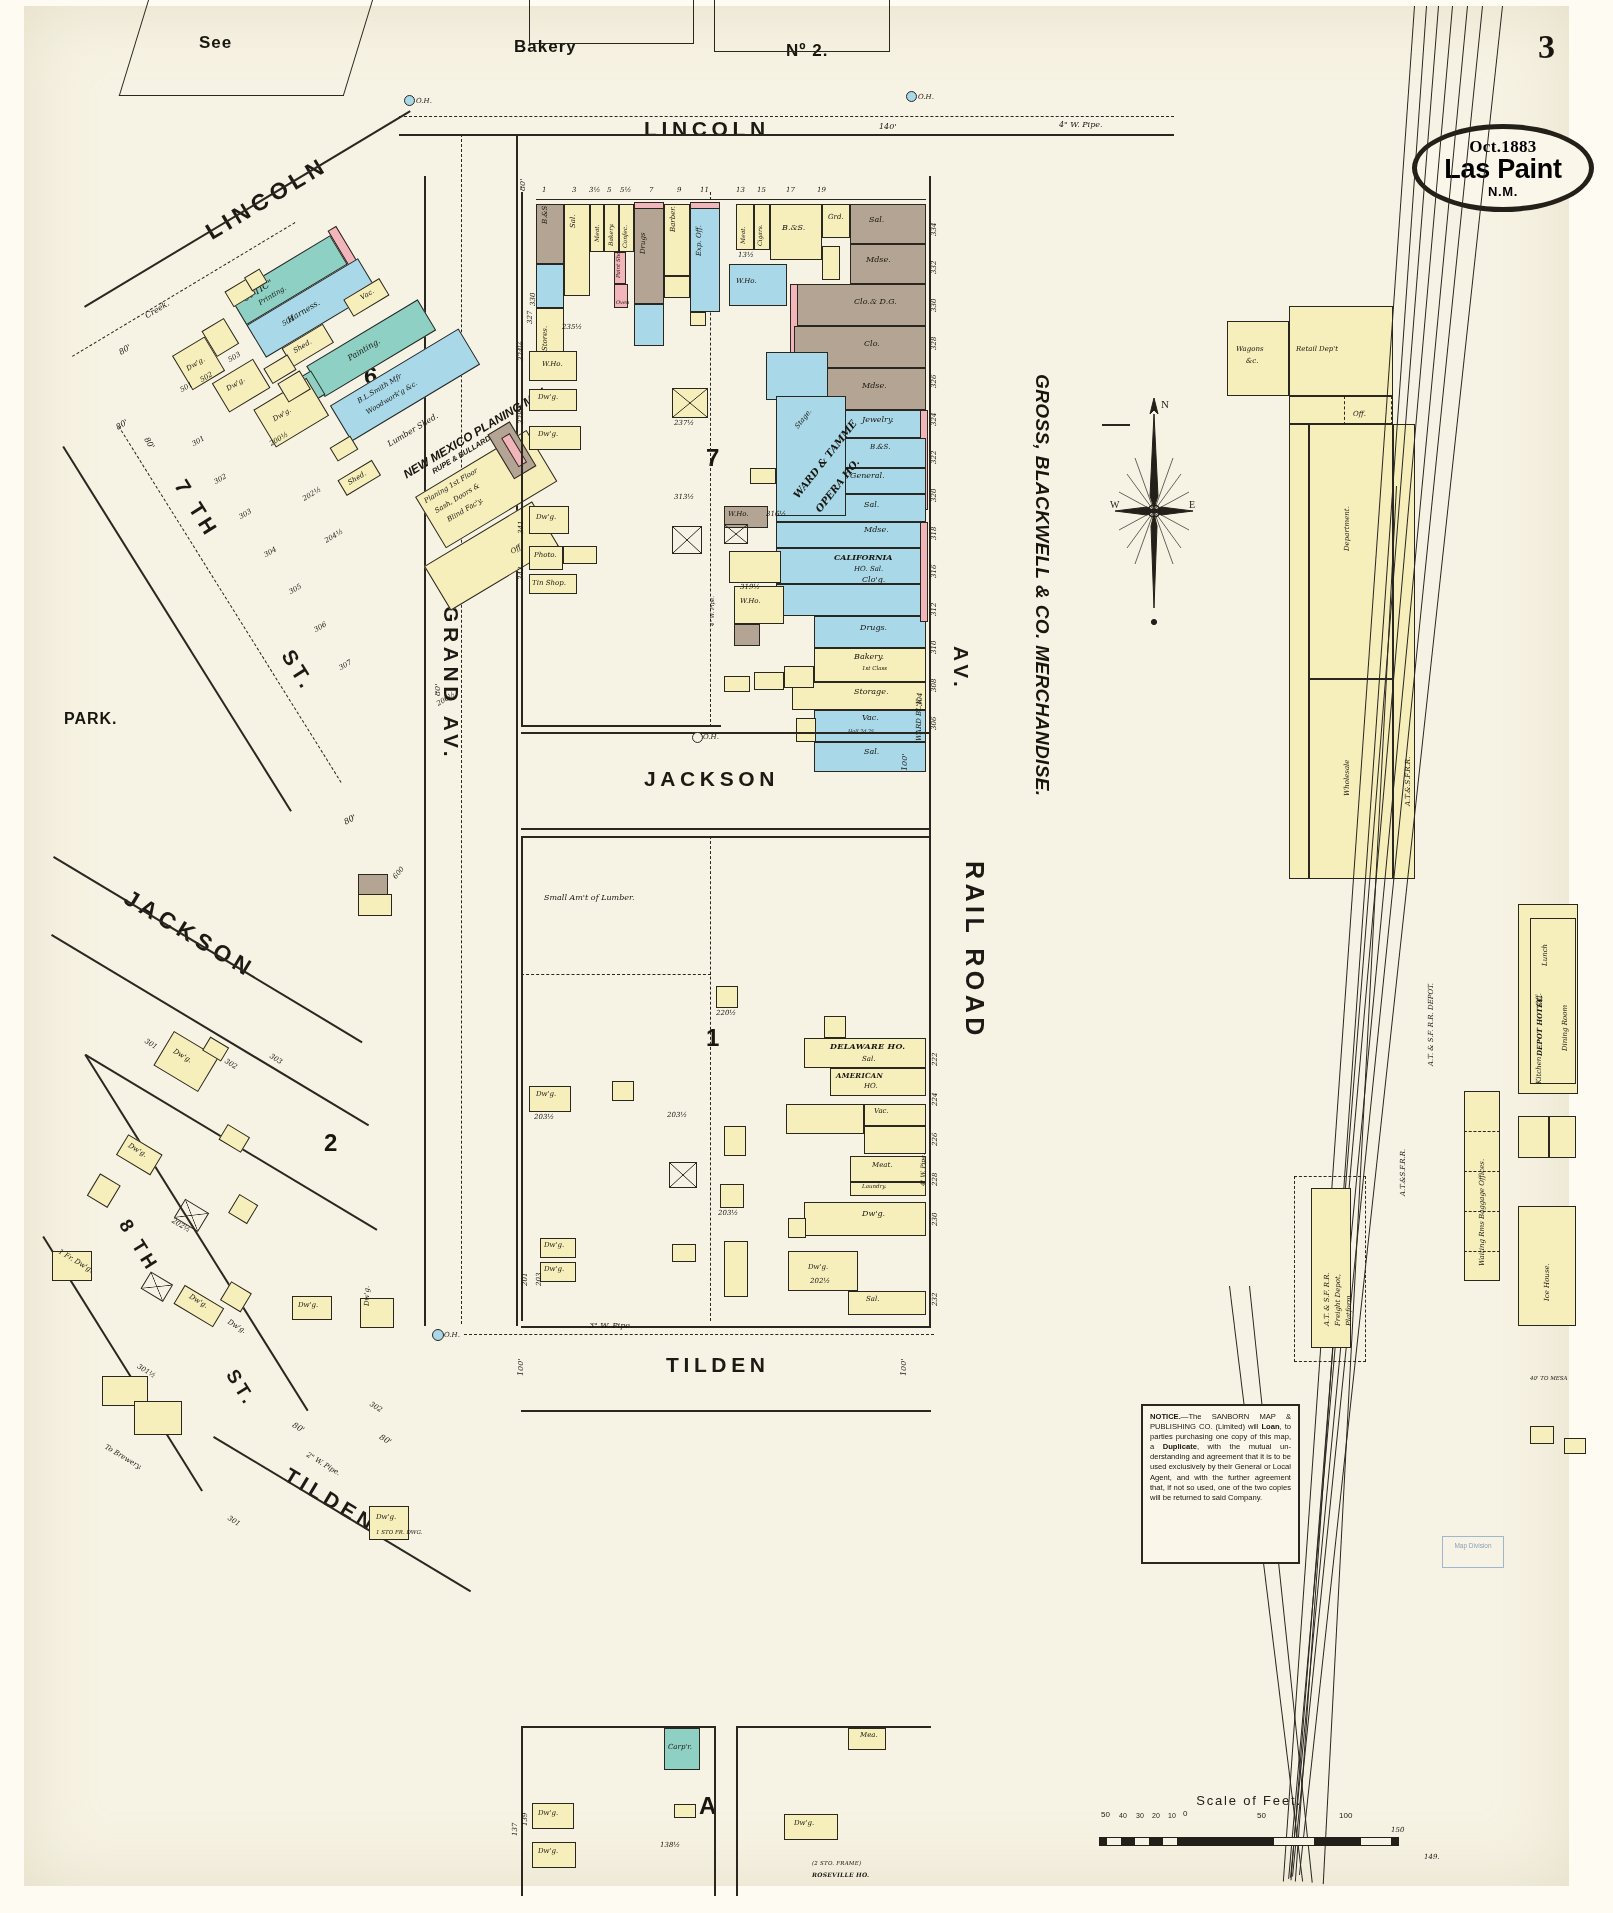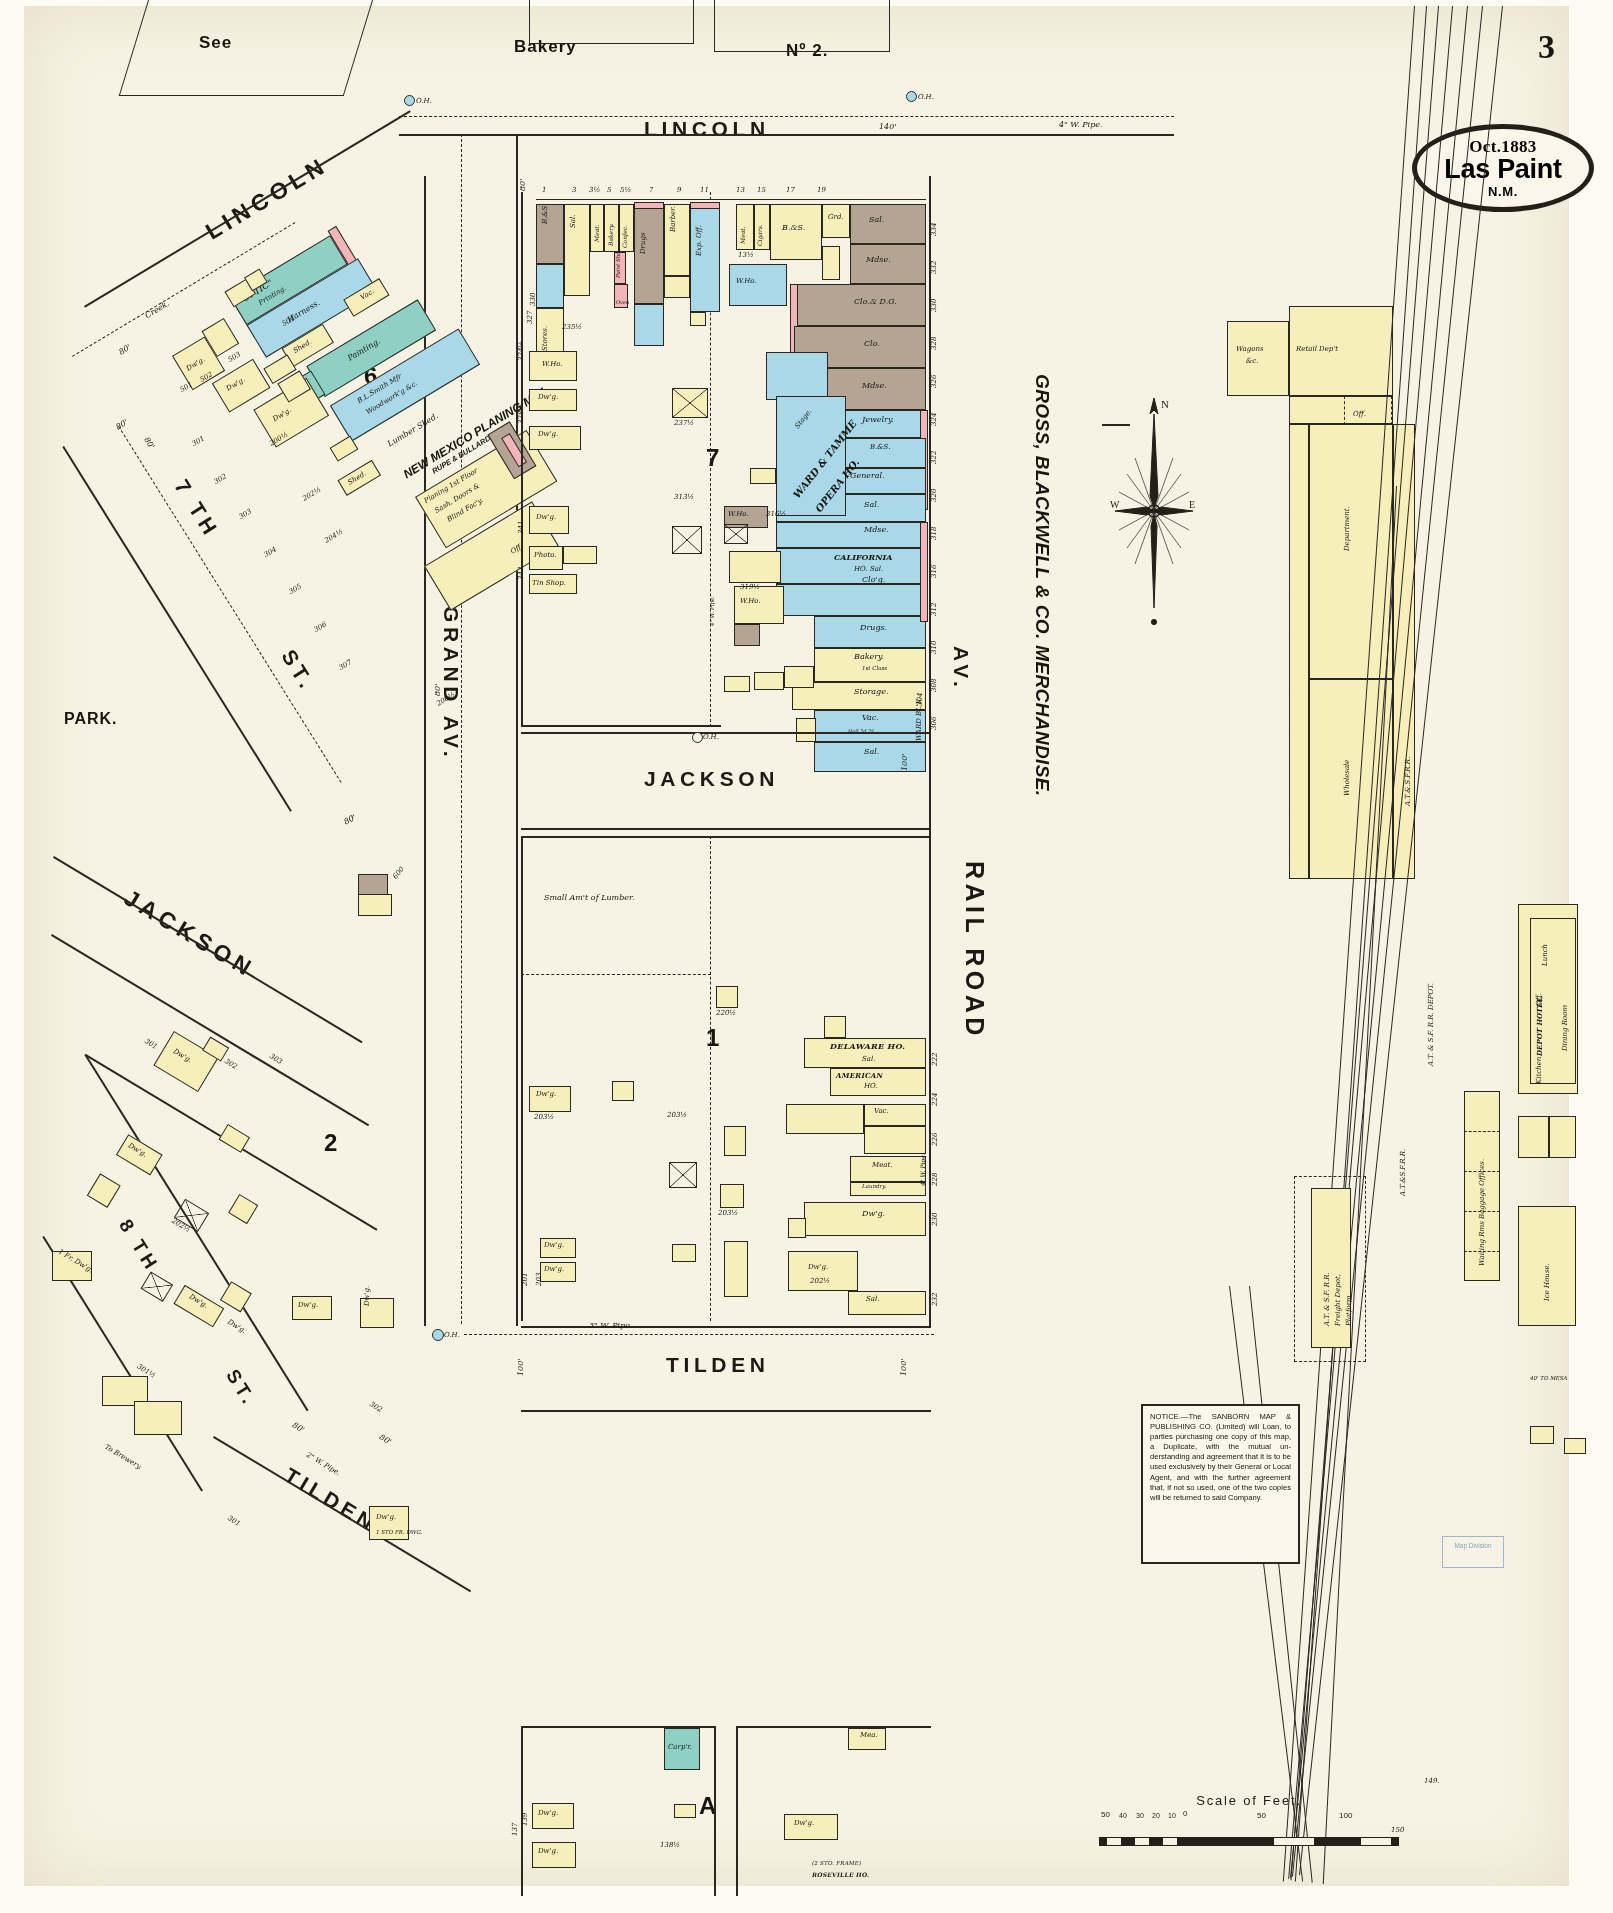--- a/index.html
+++ b/index.html
@@ -37,21 +37,21 @@
      display:flex;flex-direction:column;align-items:center;justify-content:center;}
   #cartouche .dt{font-size:17px;font-weight:700;letter-spacing:.02em;font-family:"Liberation Serif",serif;}
   #cartouche .nm{font-size:27px;font-weight:700;letter-spacing:-.01em;font-family:"Liberation Sans",sans-serif;margin-top:-3px;}
   #cartouche .st{font-size:13px;font-weight:700;letter-spacing:.05em;margin-top:-1px;}
   
   #sheetno{position:absolute;right:14px;top:22px;font-size:34px;font-weight:700;font-family:"Liberation Serif",serif;color:#17160f;}
   
   #notice{position:absolute;left:1117px;top:1398px;width:159px;height:160px;
      border:2px solid #2a2620;background:#faf7ea;padding:6px 7px;box-sizing:border-box;
      font-family:"Liberation Sans",sans-serif;font-size:7.6px;line-height:1.33;color:#17160f;text-align:justify;}
-  #notice b{font-weight:400;}
+  #notice b{font-weight:700;}
   
   #compass{position:absolute;left:1085px;top:390px;width:90px;height:230px;}
   
   #scalewrap{position:absolute;left:1075px;top:1787px;width:300px;}
   #scalebar{position:relative;height:9px;background:#23201a;margin-top:13px;}
   #scalebar .sg{position:absolute;top:1px;height:7px;background:#f7f3e4;}
   .scnum{position:absolute;font-size:8px;font-family:"Liberation Sans",sans-serif;color:#23201a;}
 </style>
 </head>
 <body>
@@ -645,16 +645,16 @@
       </div>
       <div id="scalebar">
         <div class="sg" style="left:8px;width:14px;"></div>
         <div class="sg" style="left:36px;width:14px;"></div>
         <div class="sg" style="left:64px;width:14px;"></div>
         <div class="sg" style="left:175px;width:40px;"></div>
         <div class="sg" style="left:262px;width:30px;"></div>
       </div>
       <div class="lbl script tiny2" style="left:292px;top:34px;">150</div>
     </div>
-    <div class="lbl script tiny2" style="left:1400px;top:1772px;">149.</div>
+    <div class="lbl script tiny2" style="left:1400px;top:1848px;">149.</div>
 
   </div>
 </div>
 
 </body></html>

